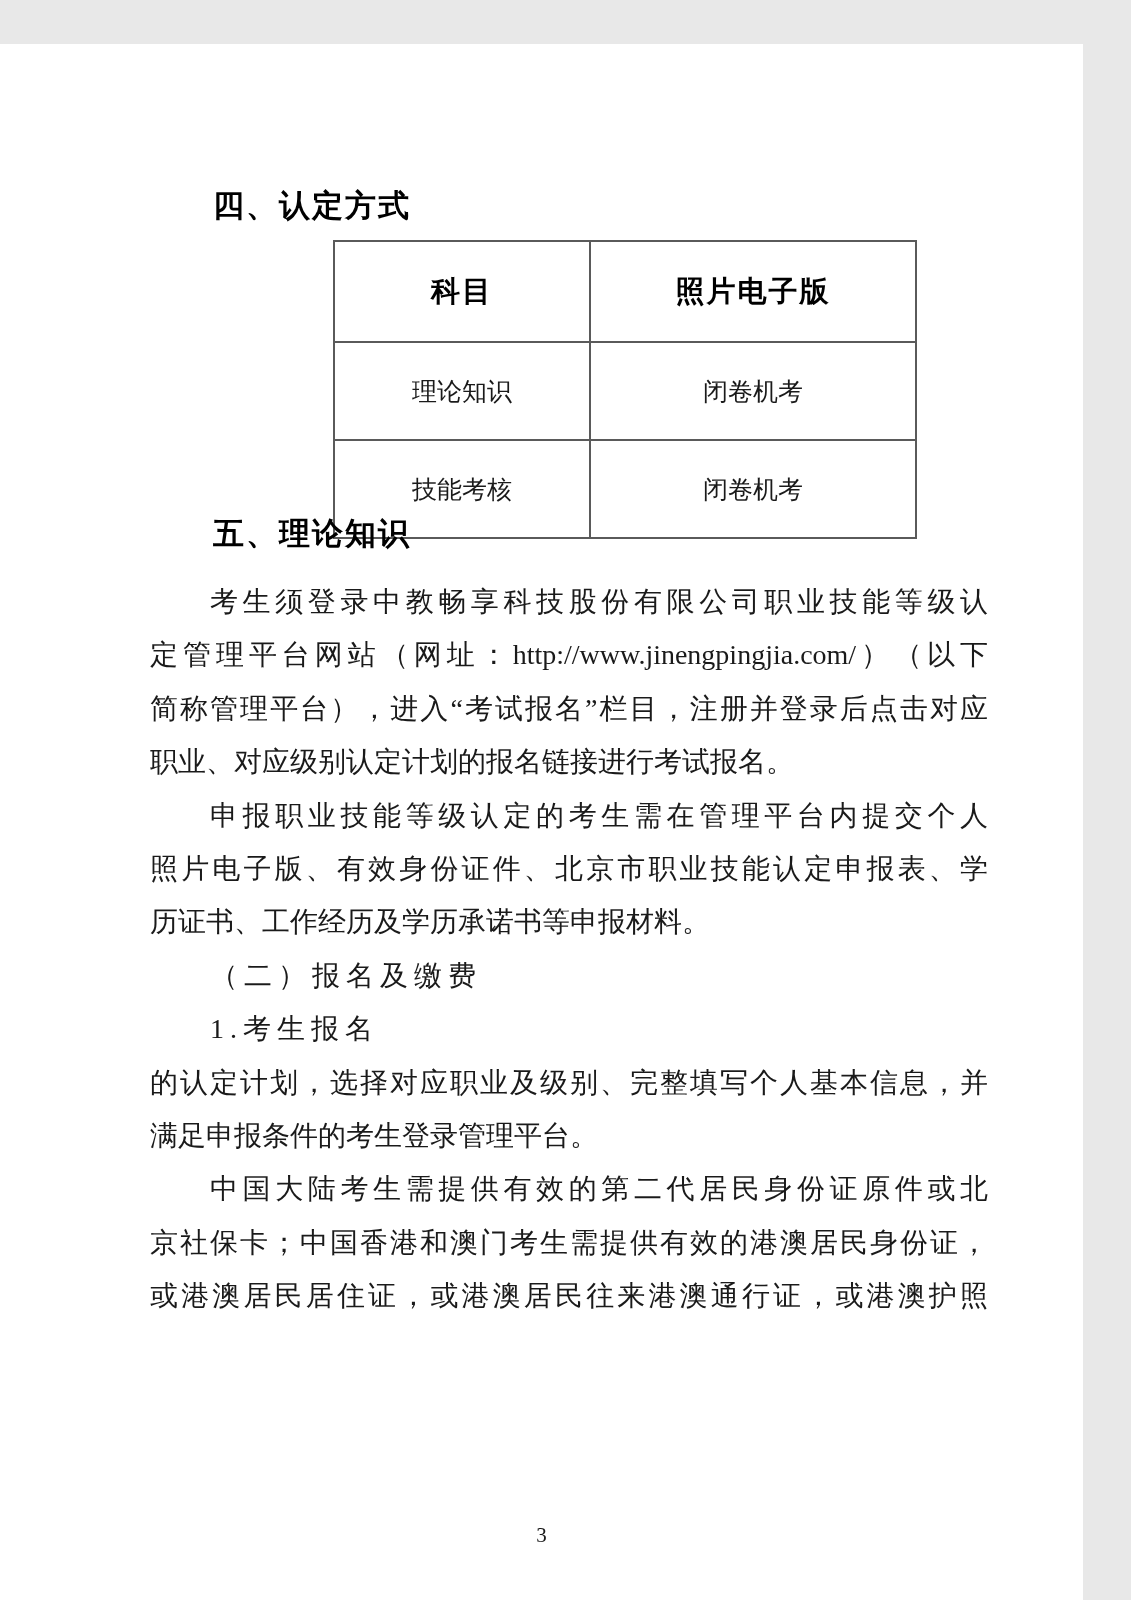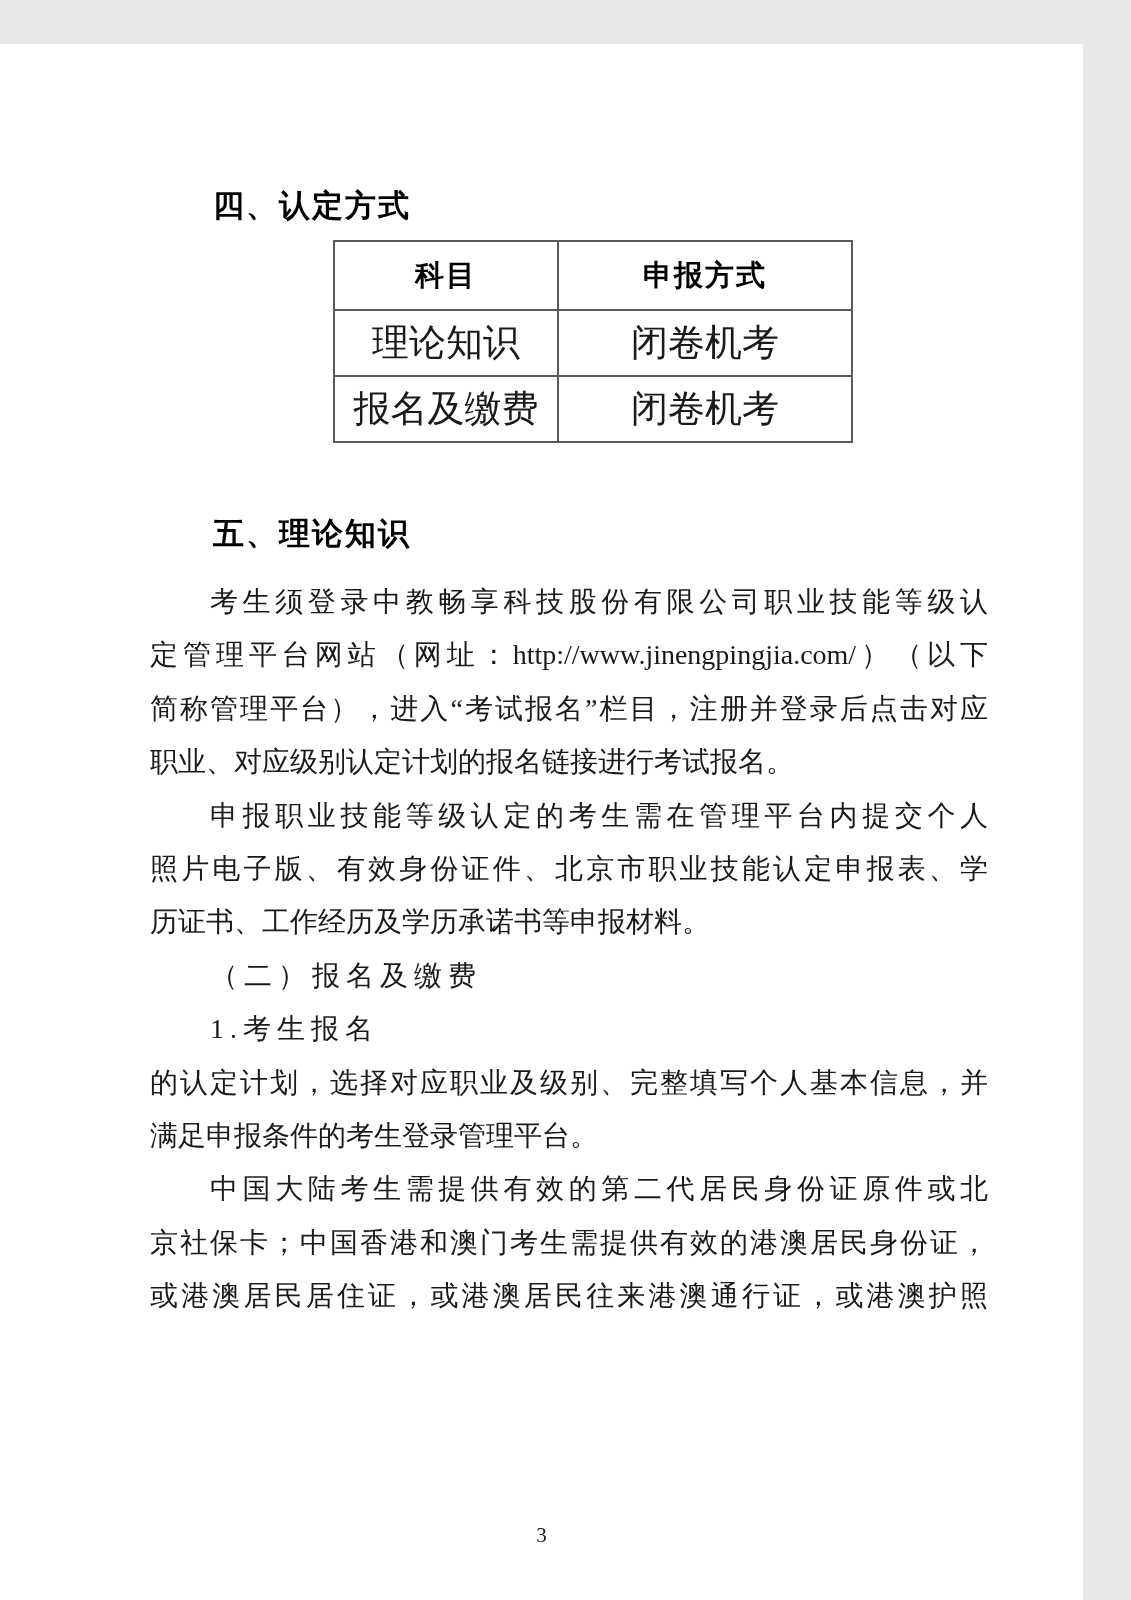--- a/index.html
+++ b/index.html
@@ -36,34 +36,34 @@
     top: 196px;
     width: 514px;
     border-collapse: collapse;
     table-layout: fixed;
   }
   table.eval-table th,
   table.eval-table td {
     border: 2px solid #5a5a5a;
     text-align: center;
     vertical-align: middle;
-    padding: 0;
+    padding: 16px;
   }
   table.eval-table th {
     font-family: "Liberation Sans", "DejaVu Sans", sans-serif;
     font-weight: bold;
     font-size: 29px;
     height: 67px;
     letter-spacing: 2px;
     color: #000000;
   }
   table.eval-table td {
     font-family: "Liberation Serif", "DejaVu Serif", serif;
     font-weight: normal;
-    font-size: 37px;
+    font-size: 25px;
     height: 64px;
     color: #1a1a1a;
   }
 
   .body-block {
     position: absolute;
     left: 150px;
     top: 531px;
     width: 838px;
     font-family: "Liberation Serif", "DejaVu Serif", serif;
@@ -101,31 +101,31 @@
 <body>
 
 <div class="page">
 
   <div class="heading" id="heading-4">四、认定方式</div>
 
   <table class="eval-table">
     <thead>
       <tr>
         <th style="width:222px">科目</th>
-        <th style="width:292px">申报方式</th>
+        <th style="width:292px">照片电子版</th>
       </tr>
     </thead>
     <tbody>
 
     <tr>
           <td>理论知识</td>
           <td>闭卷机考</td>
         </tr>
         <tr>
-          <td>报名及缴费</td>
+          <td>技能考核</td>
           <td>闭卷机考</td>
         </tr>
       </tbody>
   </table>
 
   <div class="heading" id="heading-5">五、理论知识</div>
 
   <div class="body-block" id="body-block">
 
       <div class="line first">考生须登录中教畅享科技股份有限公司职业技能等级认</div>

